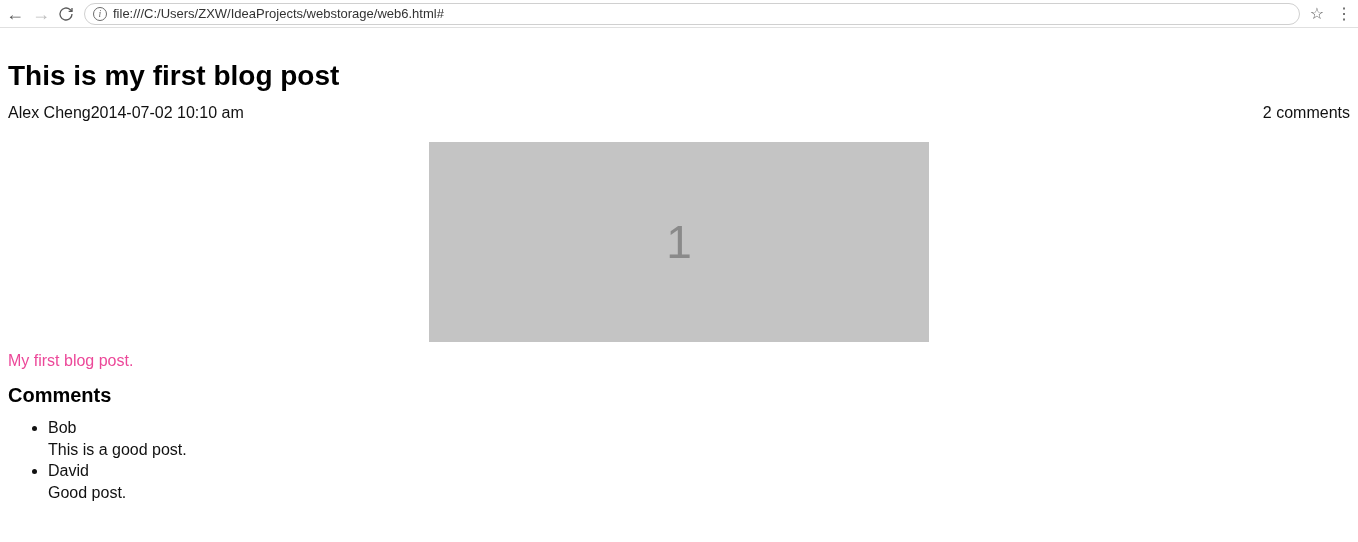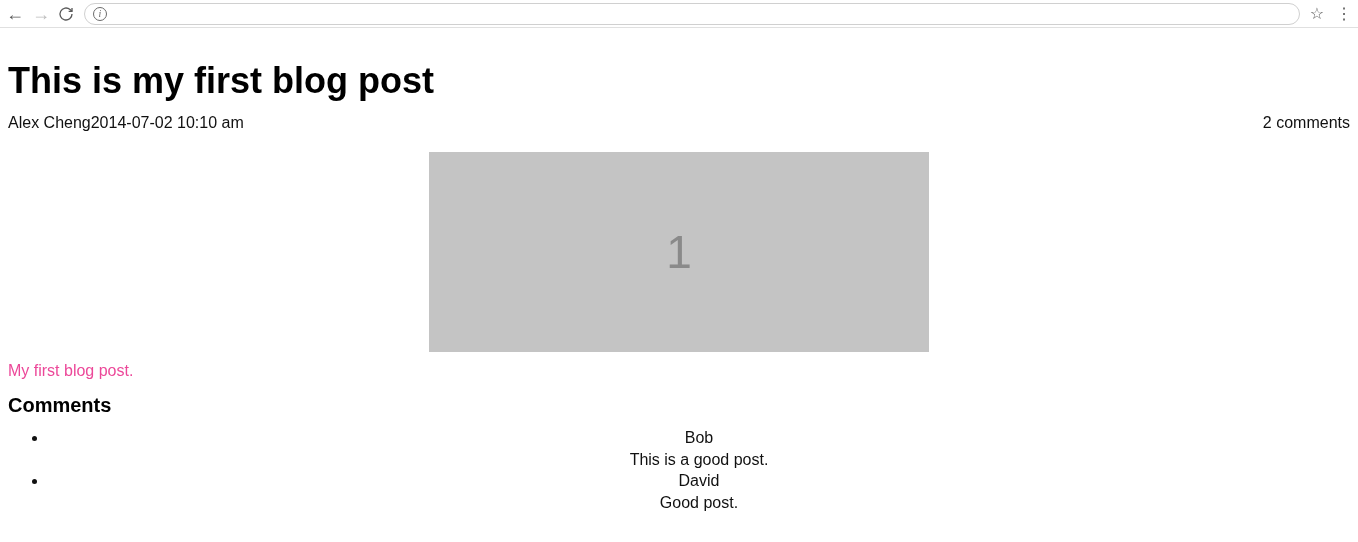--- a/index.html
+++ b/index.html
@@ -86,21 +86,21 @@
       cursor: pointer;
       width: 18px;
       text-align: center;
       letter-spacing: -2px;
     }
     
     .page {
       padding: 8px 8px 20px 8px;
     }
     h1.title {
-      font-size: 36px;
+      font-size: 28px;
       font-weight: 700;
       margin: 24px 0 12px 0;
       color: #000;
     }
     .meta-row {
       display: flex;
       justify-content: space-between;
       align-items: baseline;
       font-size: 16px;
       color: #111;
@@ -133,21 +133,20 @@
     }
     ul.comments-list {
       list-style: disc;
       padding-left: 40px;
       font-size: 16px;
       color: #111;
     }
     ul.comments-list li {
       margin-bottom: 0;
       line-height: 1.35;
-      text-align: center;
     }
     .comment-author {
       display: block;
     }
     .comment-text {
       display: block;
     }
   </style>
 </head>
 <body>
@@ -156,20 +155,21 @@
   <span class="nav-btn">←</span>
   <span class="nav-btn disabled">→</span>
   <span class="nav-btn reload-icon">
     <svg viewBox="0 0 24 24" fill="none" stroke="#5a5a5a" stroke-width="2">
       <path d="M21 12a9 9 0 1 1-3-6.7L21 8"></path>
       <path d="M21 3v5h-5"></path>
     </svg>
   </span>
   <div class="url-container">
     <span class="info-icon">i</span>
+    <span class="url-text">file:///C:/Users/ZXW/IdeaProjects/webstorage/web6.html#</span>
   </div>
   <span class="star-icon">☆</span>
   <span class="menu-icon">⋮</span>
 </div>
 
 <div class="page">
   <h1 class="title">This is my first blog post</h1>
 
   <div class="meta-row">
     <span class="meta-left">

